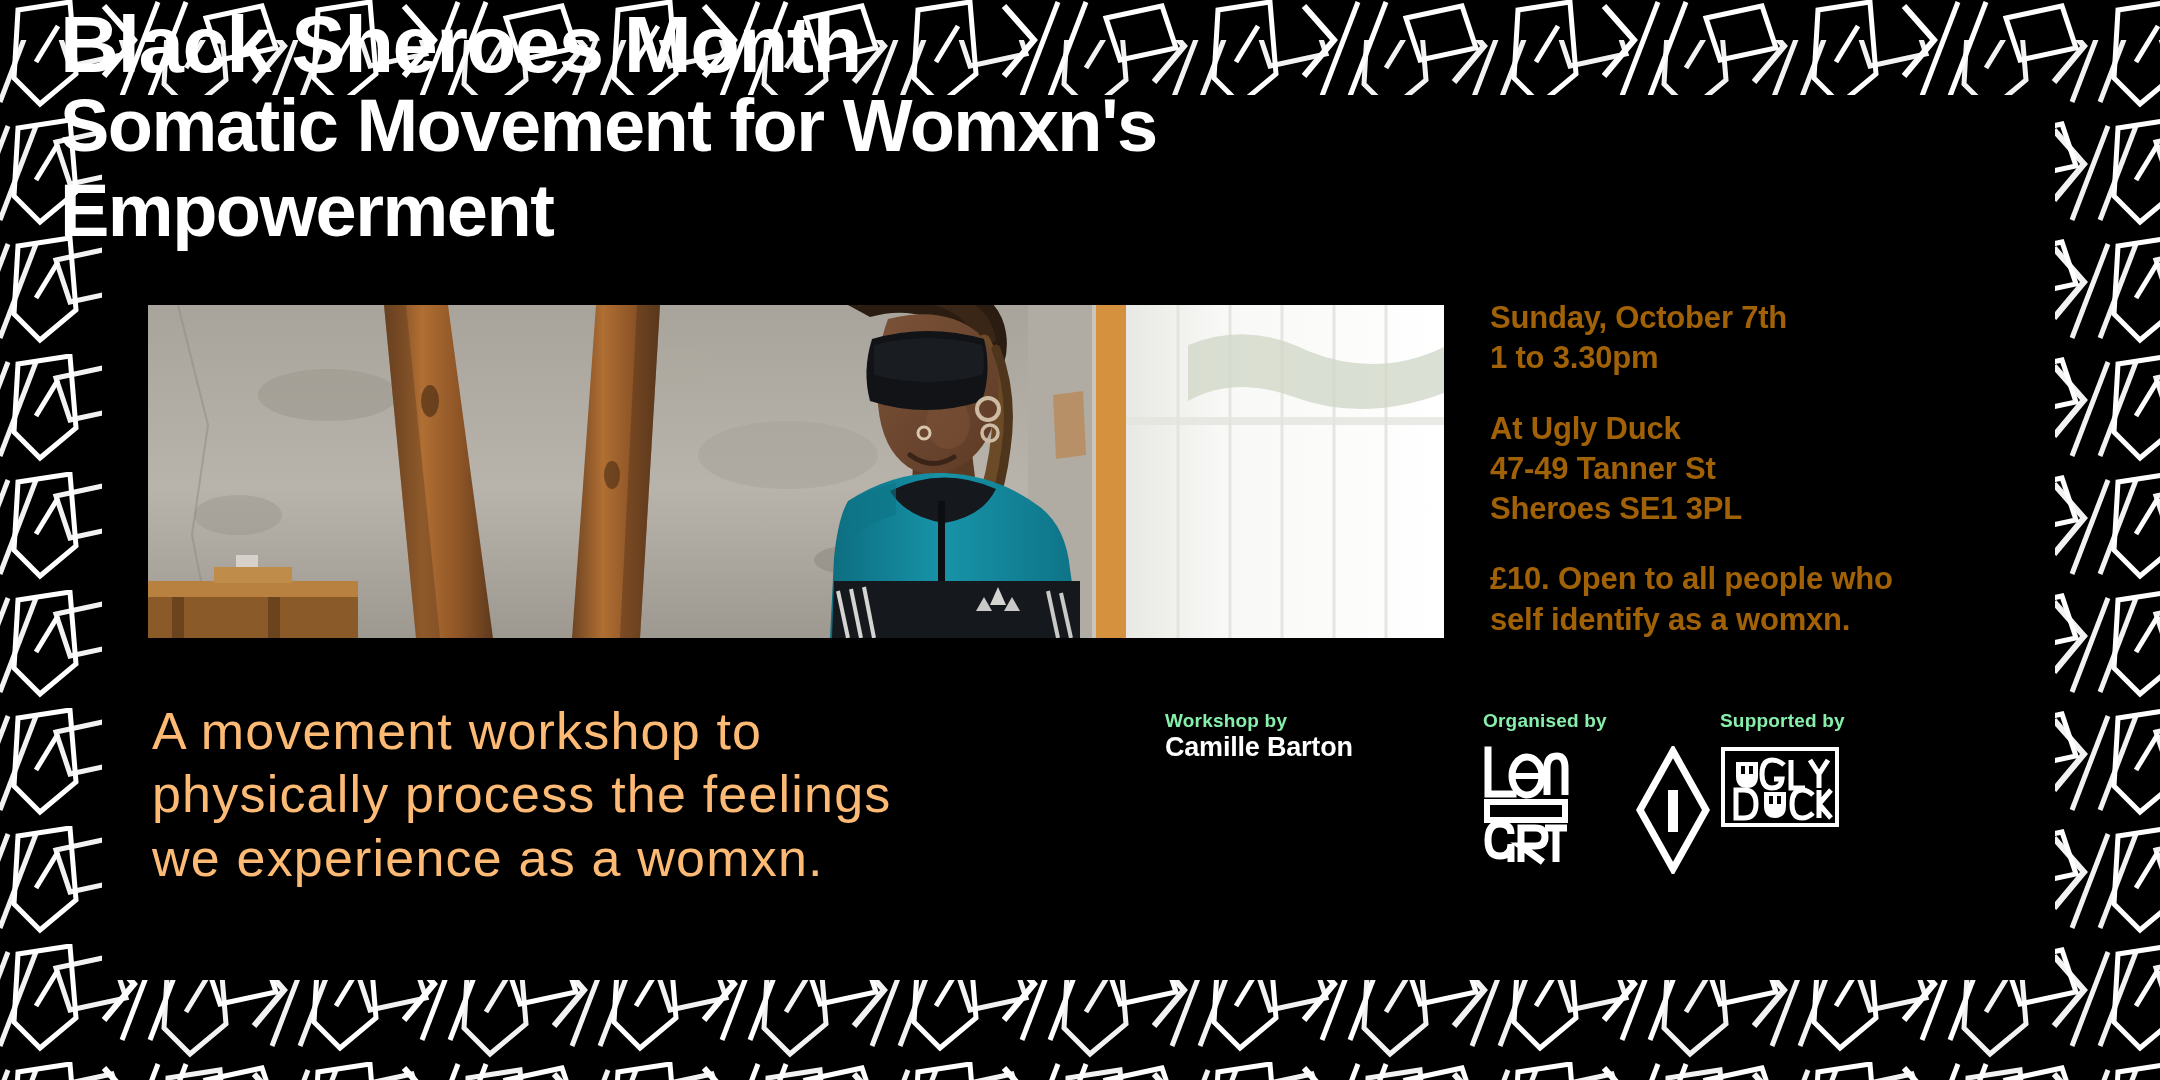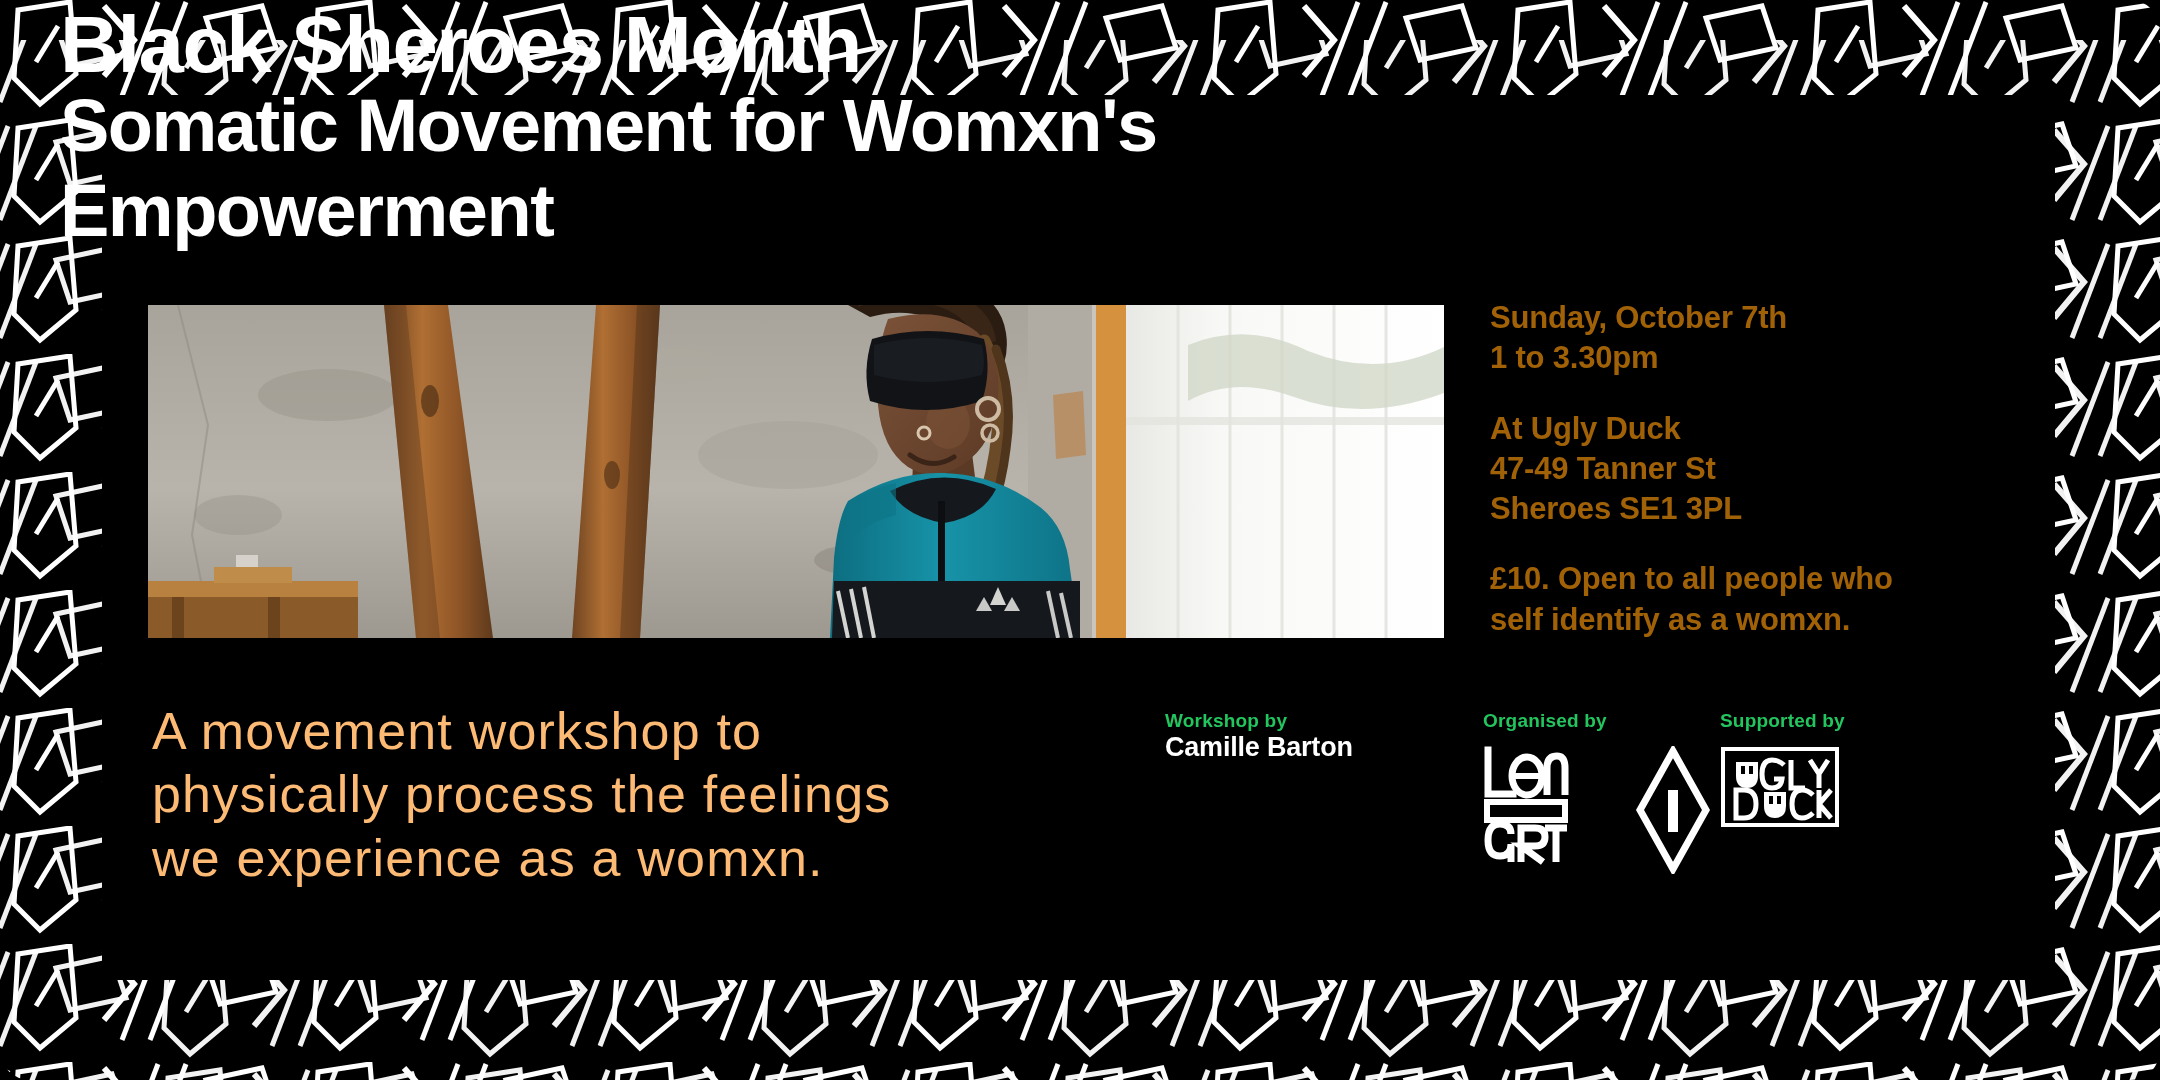--- a/index.html
+++ b/index.html
@@ -7,21 +7,20 @@
     padding: 0;
     background: #000;
   }
   #poster {
     position: relative;
     width: 2160px;
     height: 1080px;
     background: #000000;
     overflow: hidden;
     font-family: "Liberation Sans", sans-serif;
-    border-radius: 30px;
   }
 
   
   #bg-pattern {
     position: absolute;
     inset: 0;
     width: 2160px;
     height: 1080px;
     z-index: 1;
   }
@@ -109,21 +108,21 @@
   #credits {
     position: absolute;
     left: 1165px;
     top: 710px;
     z-index: 5;
     width: 790px;
     height: 180px;
   }
   .credit-col { position: absolute; top: 0; }
   .credit-label {
-    color: #22c55e;
+    color: #86efac;
     font-family: "Liberation Sans", sans-serif;
     font-weight: 700;
     font-size: 19px;
     letter-spacing: 0.2px;
     white-space: nowrap;
   }
   .credit-name {
     color: #ffffff;
     font-family: "Liberation Sans", sans-serif;
     font-weight: 700;

